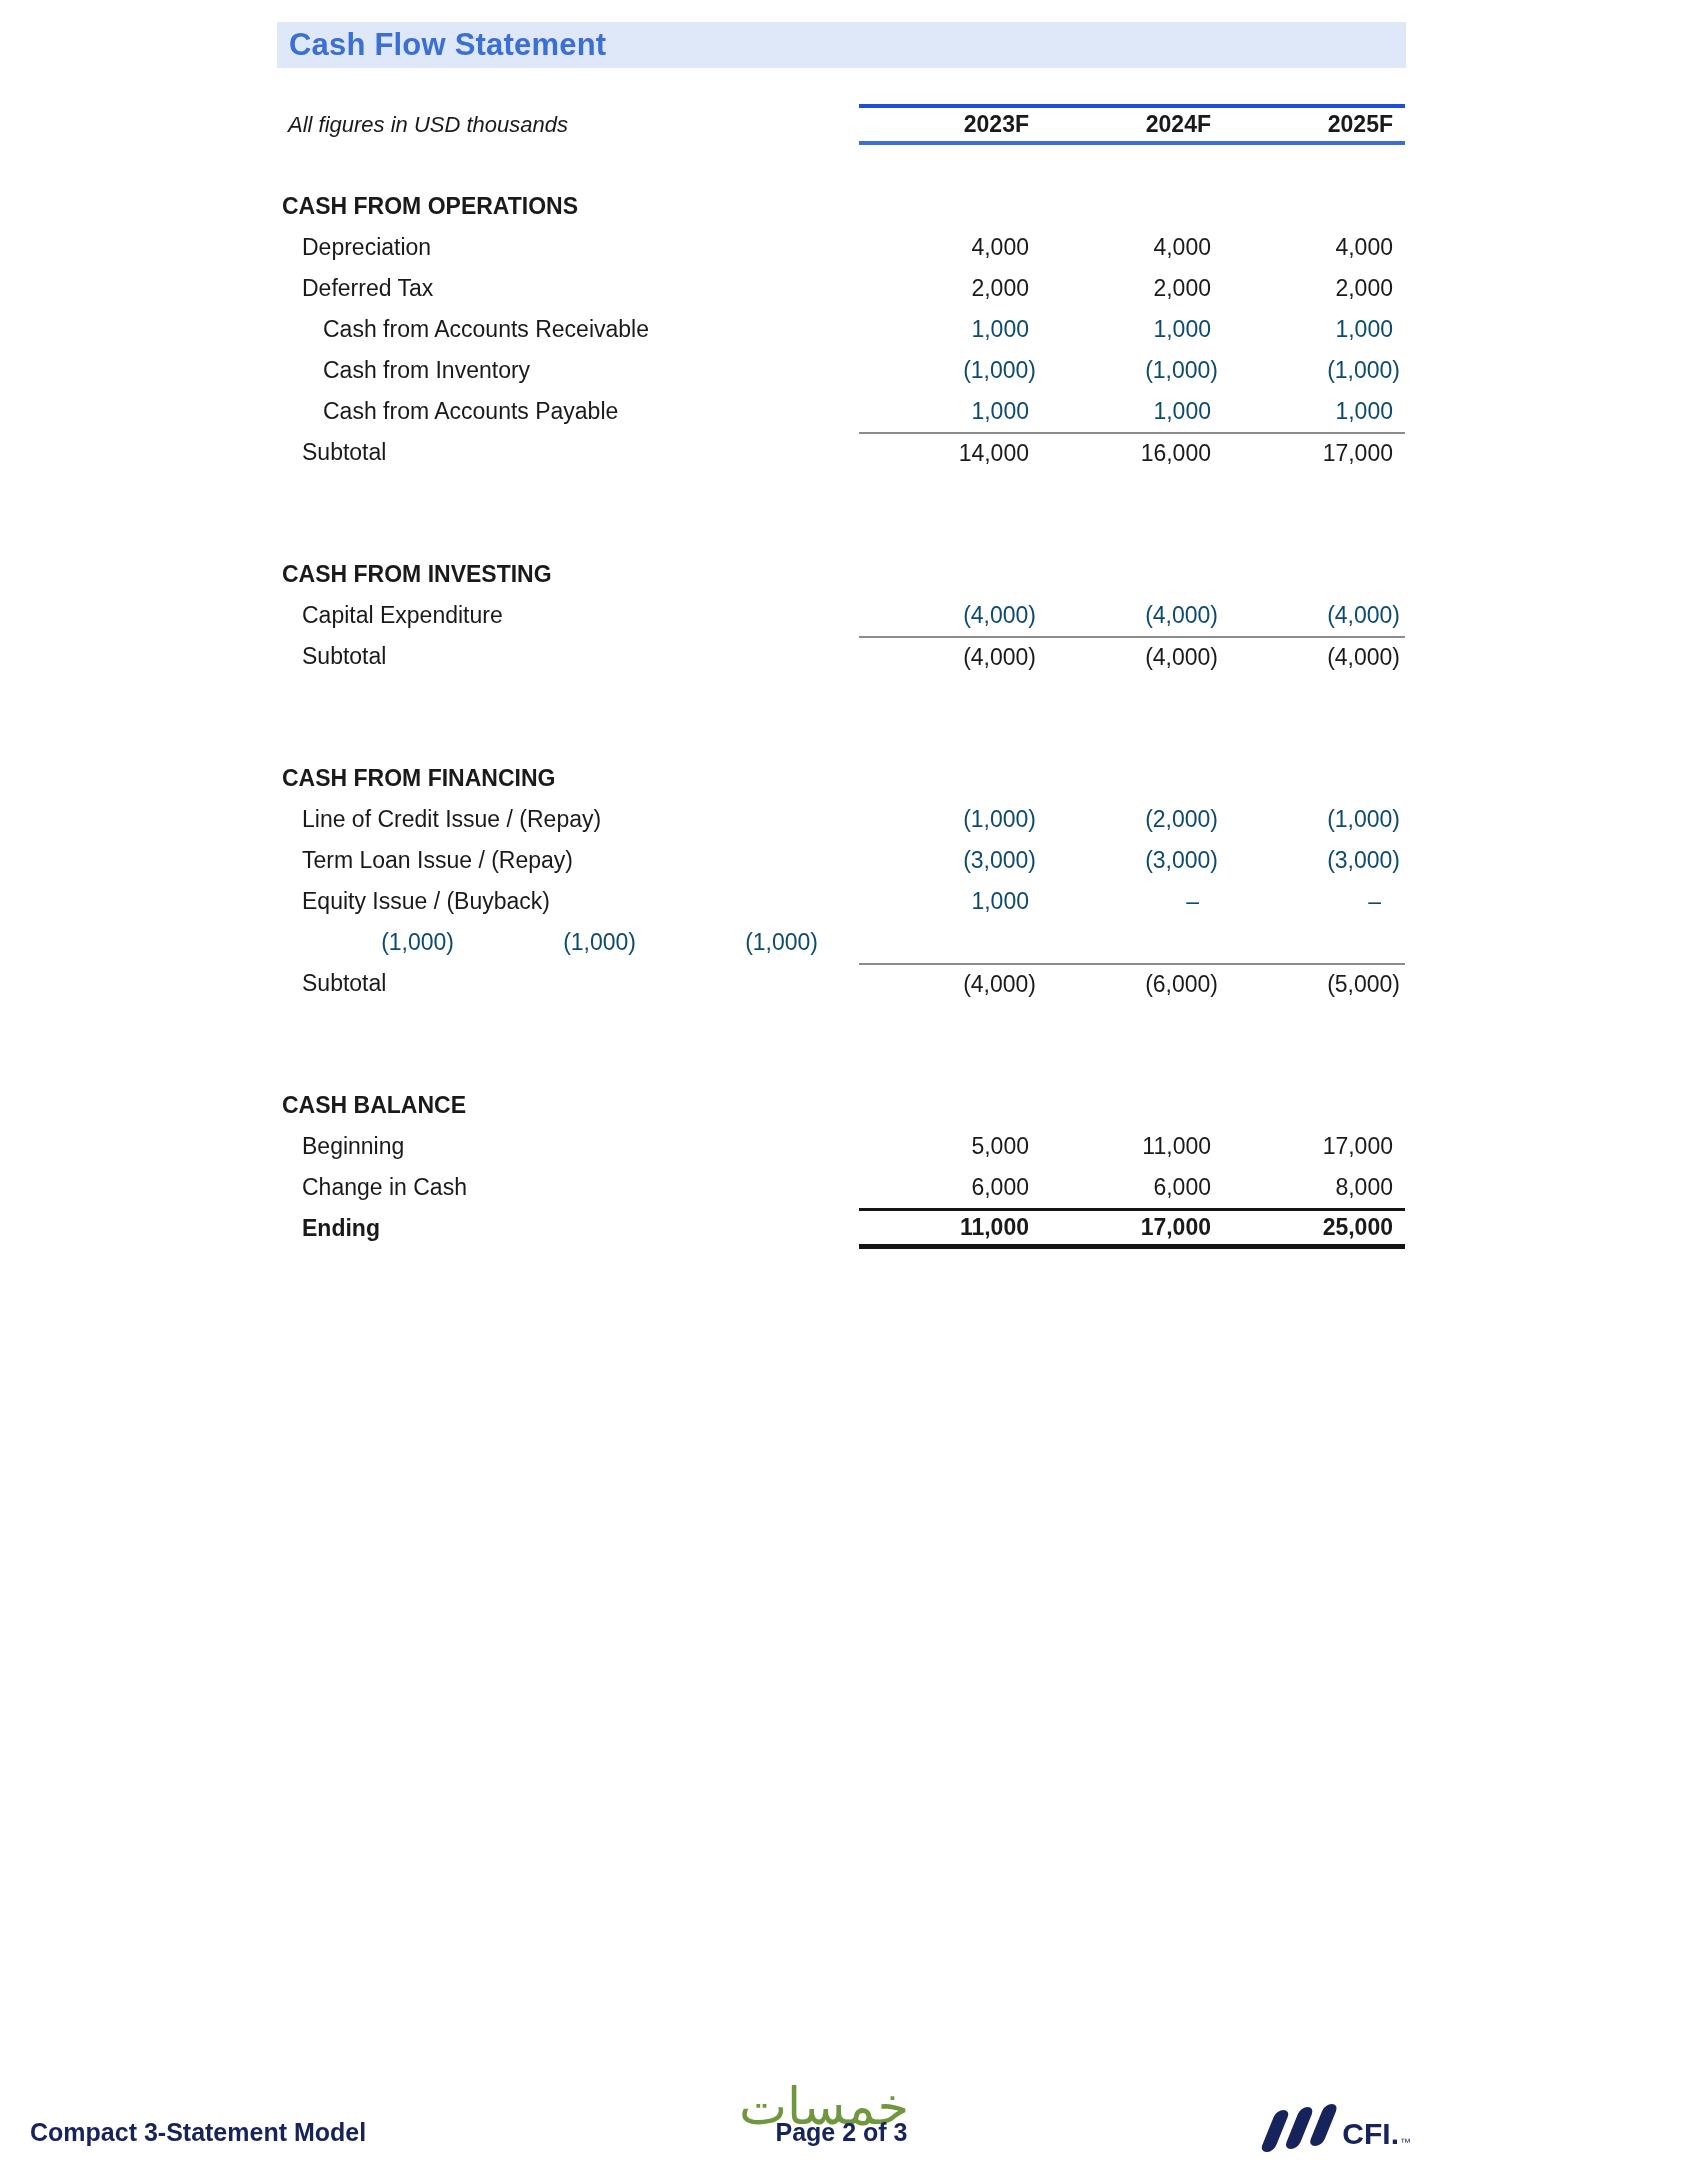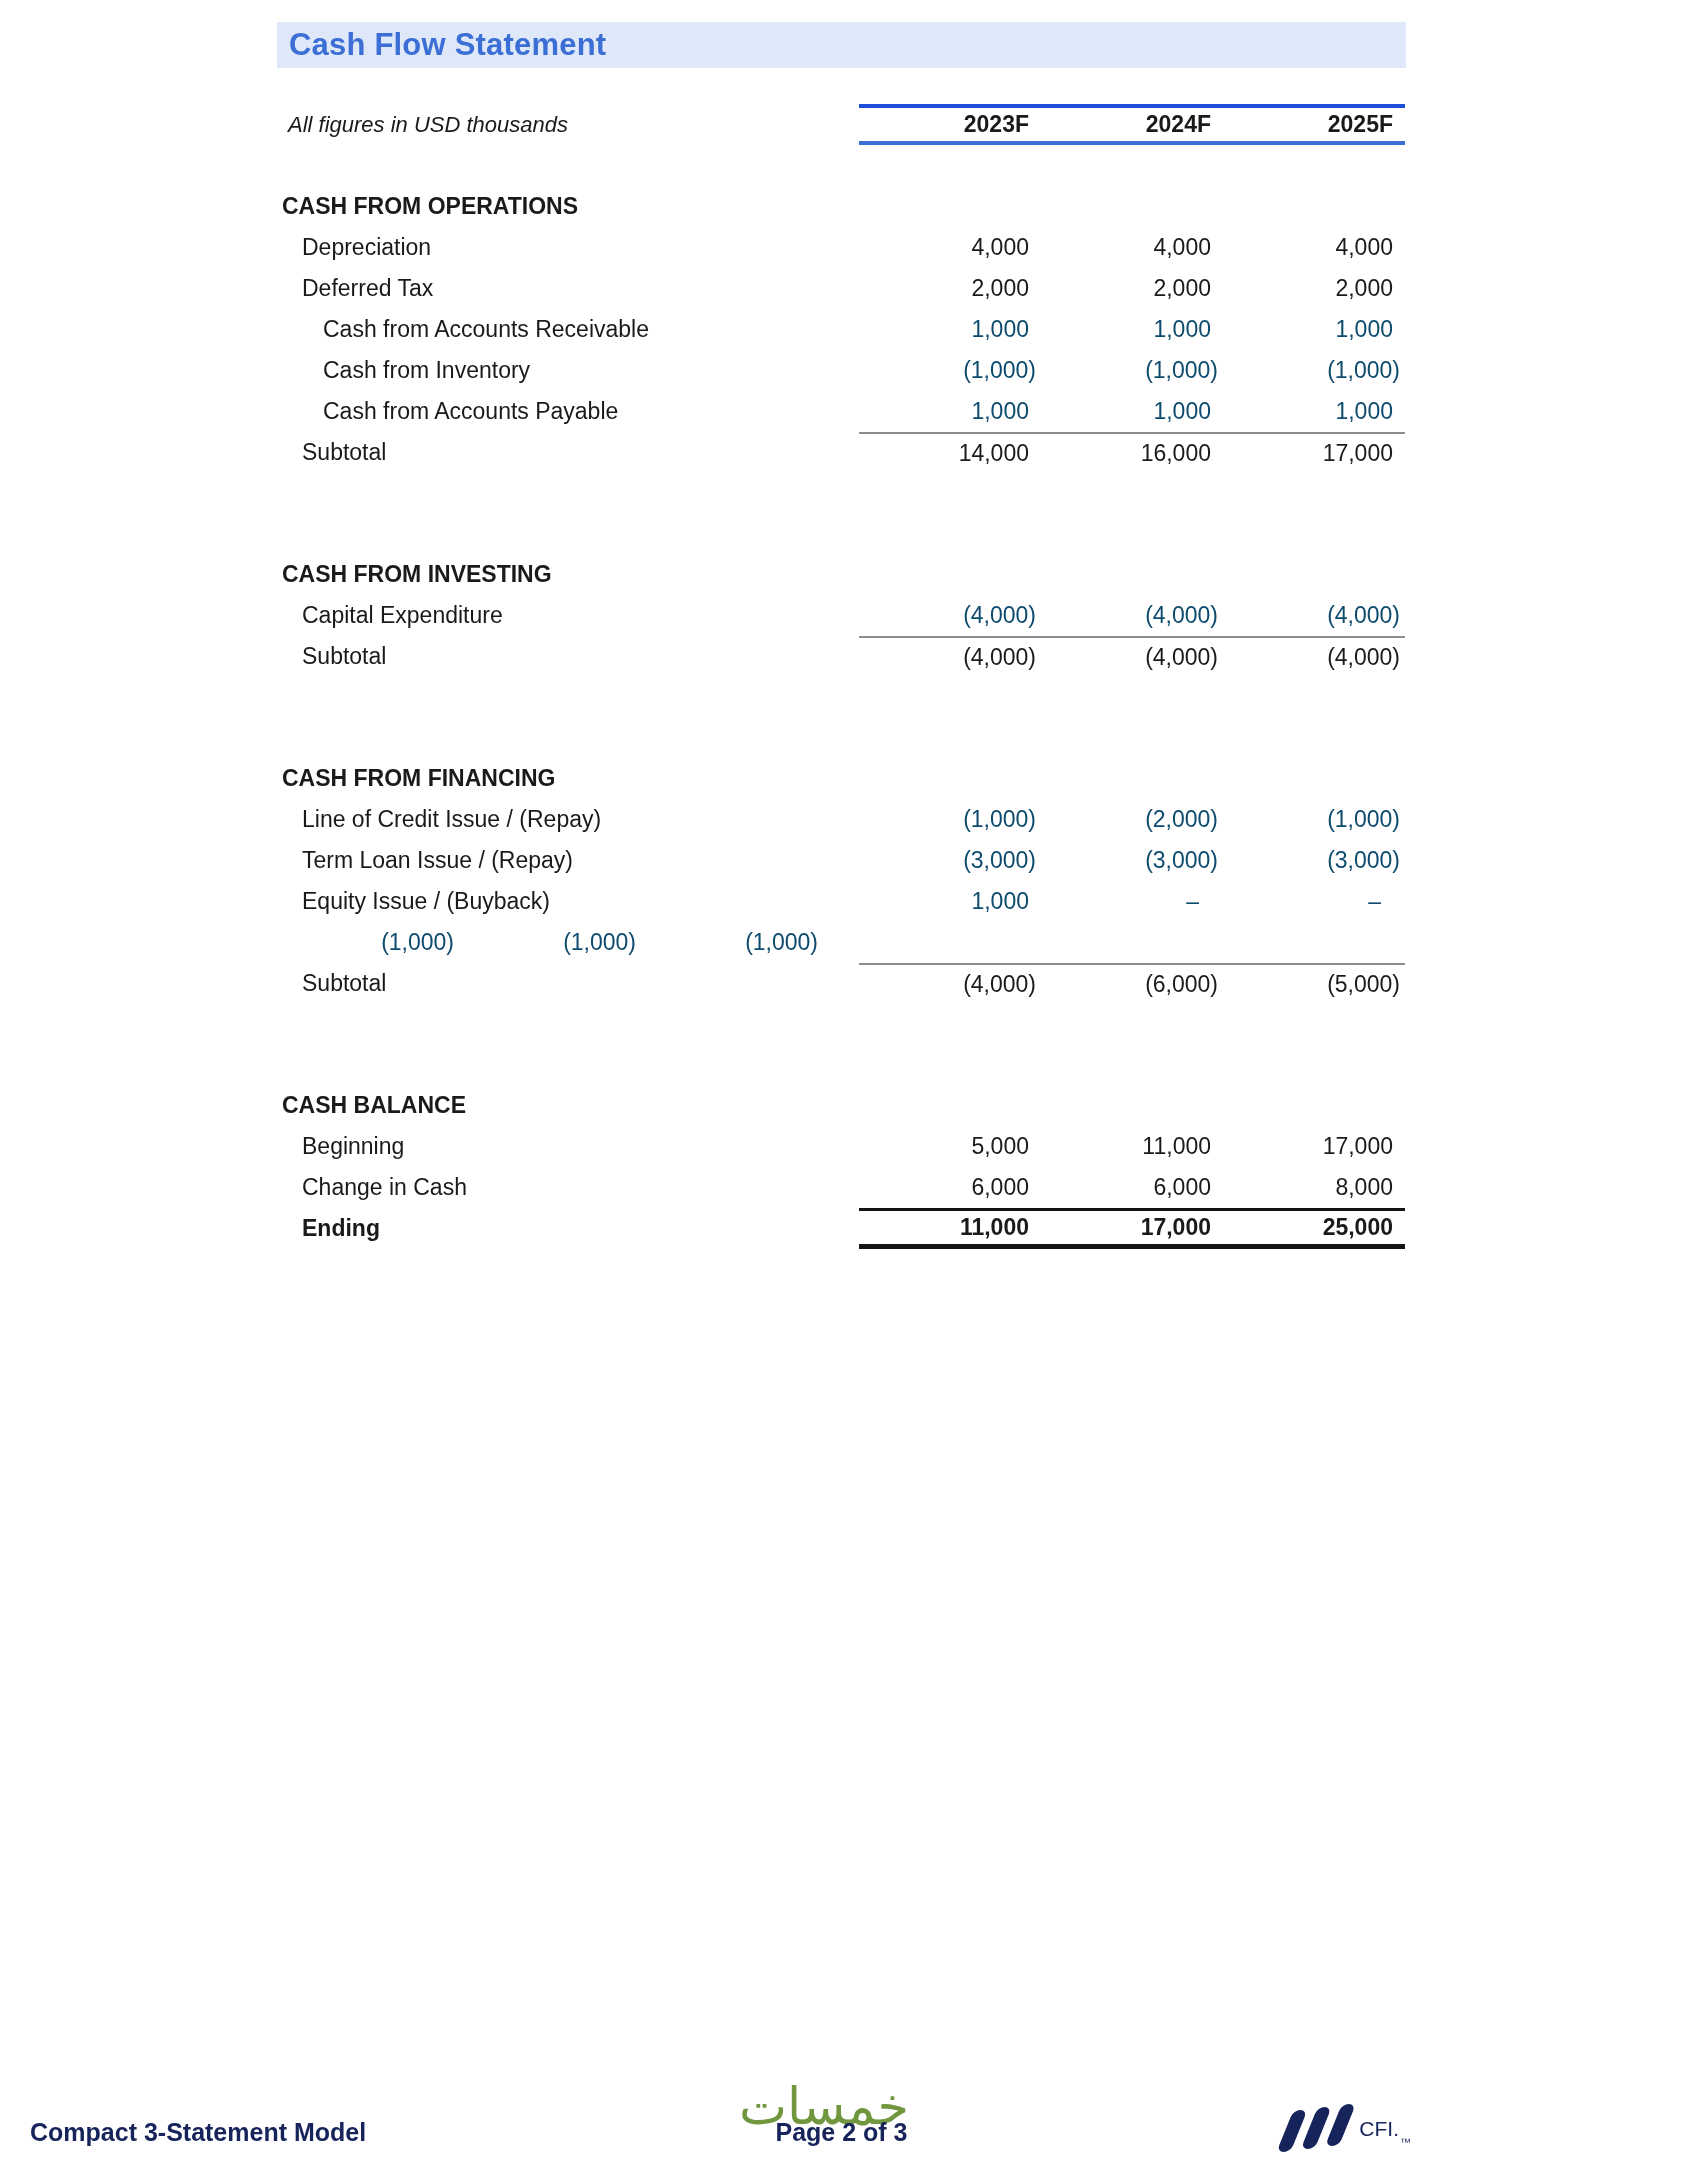--- a/index.html
+++ b/index.html
@@ -43,21 +43,21 @@
   }
   .footer-center{
     position:absolute;left:0;top:2118px;width:1683px;text-align:center;
     font-size:25px;font-weight:700;color:#16245B;z-index:2;
   }
   .cfi-logo{position:absolute;right:22px;top:2101px;display:flex;align-items:flex-end;z-index:2;height:51px;}
   .bars{display:flex;align-items:flex-end;}
   .bar{width:14px;height:42px;background:#16245B;border-radius:9px;transform:skewX(-22deg);}
   .bar.b2{margin-left:9px;transform:skewX(-22deg) translateY(-3px);}
   .bar.b3{margin-left:9px;transform:skewX(-22deg) translateY(-6px);}
-  .cfi-text{font-size:21px;font-weight:400;color:#16245B;margin-left:14px;line-height:1;margin-bottom:13px;}
+  .cfi-text{font-size:30px;font-weight:700;color:#16245B;margin-left:14px;line-height:1;margin-bottom:3px;}
   .cfi-tm{font-size:11px;color:#16245B;margin-left:1px;margin-bottom:4px;}
 </style>
 </head>
 <body>
 
 <div class="page">
   <div class="content">
 
     <div class="title-band">
       <span class="title">Cash Flow Statement</span>

